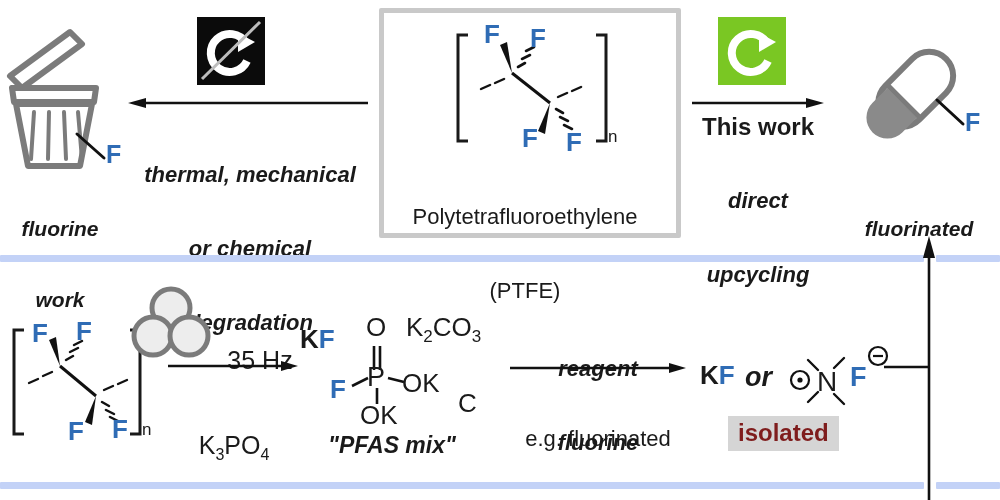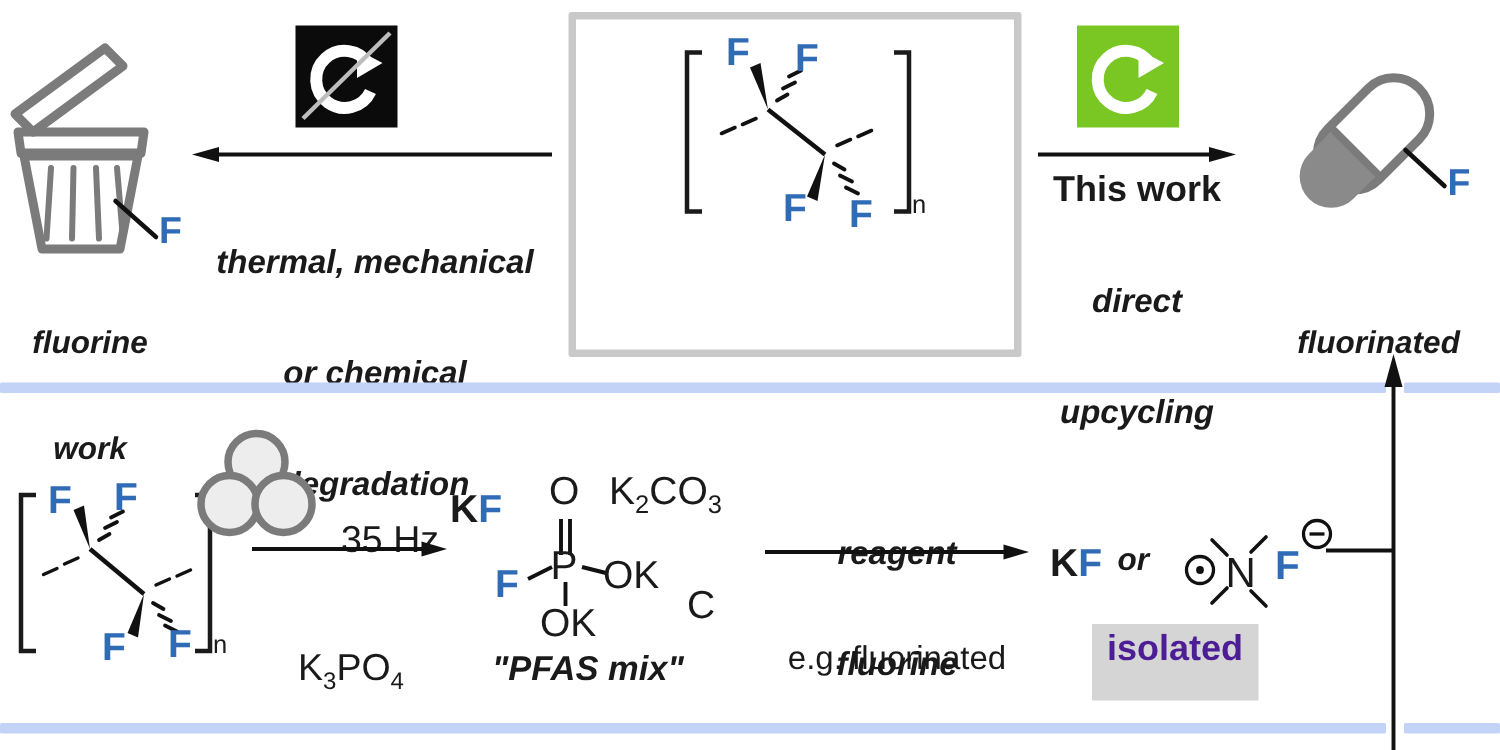--- a/index.html
+++ b/index.html
@@ -16,22 +16,22 @@
   .fblue{color:#2f6cb5;font-weight:700;}
 
   
   .divider{height:7px;background:#c3d2f7;border-radius:1px;}
 
   
   .ptfe-box{
     border:5px solid #c9c9c9;background:#ffffff;border-radius:2px;
   }
   .isolated-badge{
-    background:#d5d5d5;color:#4c1d95;font-weight:700;
-    padding:3px 10px 20px 10px;display:inline-block;
+    background:#d5d5d5;color:#7f1d1d;font-weight:700;
+    padding:3px 10px 4px 10px;display:inline-block;
   }
 
   
   .tile{position:absolute;}
   svg{display:block;overflow:visible;}
 </style>
 </head>
 <body>
 
 <div class="stage">
@@ -121,20 +121,24 @@
           <line x1="126" y1="68" x2="135" y2="64"></line>
         </g>
       </svg>
       <div class="abs fblue" style="left:38px;top:-4px;font-size:26px;">F</div>
       <div class="abs fblue" style="left:84px;top:0px;font-size:26px;">F</div>
       <div class="abs fblue" style="left:76px;top:100px;font-size:26px;">F</div>
       <div class="abs fblue" style="left:120px;top:104px;font-size:26px;">F</div>
       <div class="abs" style="left:162px;top:104px;font-size:17px;">n</div>
     </div>
 
+    <div class="abs ctr txt" style="left:0px;top:143px;width:282px;font-size:22px;">
+      <div>Polytetrafluoroethylene</div>
+      <div>(PTFE)</div>
+    </div>
   </div>
 
   <div class="tile" style="left:718px;top:17px;">
     <svg width="68" height="68" viewBox="0 0 68 68">
       <rect x="0" y="0" width="68" height="68" fill="#7ac723"></rect>
       <g fill="none" stroke="#ffffff" stroke-width="8">
         <path d="M49 26 A19 19 0 1 0 50 44" stroke-linecap="butt"></path>
       </g>
       <polygon points="41,16 58,25 41,35" fill="#ffffff"></polygon>
     </svg>
@@ -283,21 +287,21 @@
 
   <div class="abs ctr txt" style="left:500px;top:378px;width:196px;font-size:22px;">
     <div>e.g. fluorinated</div>
     
   </div>
 
   <div class="abs" style="left:700px;top:340px;width:210px;height:110px;">
     <div class="abs bold" style="left:0px;top:20px;font-size:26px;">
       <span>K</span><span class="fblue">F</span>
     </div>
-    <div class="abs ital" style="left:45px;top:22px;font-size:21px;font-weight:700;">or</div>
+    <div class="abs ital" style="left:45px;top:22px;font-size:27px;font-weight:700;">or</div>
 
     <div class="abs" style="left:82px;top:0px;width:128px;height:80px;">
       <svg width="128" height="80" viewBox="0 0 128 80">
         <g stroke="#111" stroke-width="2.4" stroke-linecap="round">
           <line x1="26" y1="20" x2="36" y2="30"></line>
           <line x1="62" y1="18" x2="52" y2="28"></line>
           <line x1="26" y1="62" x2="36" y2="52"></line>
           <line x1="62" y1="64" x2="52" y2="54"></line>
         </g>
         <circle cx="18" cy="40" r="9" fill="none" stroke="#111" stroke-width="2.2"></circle>

